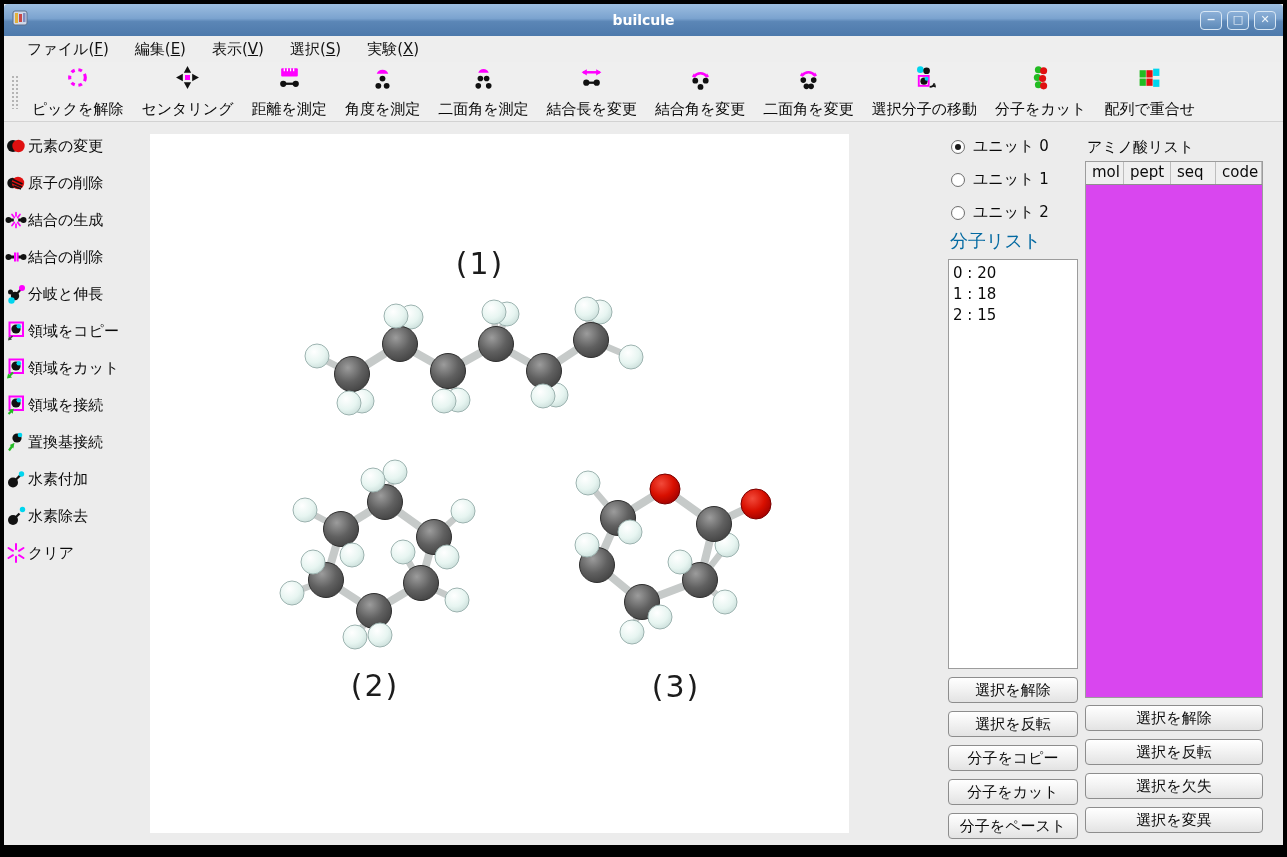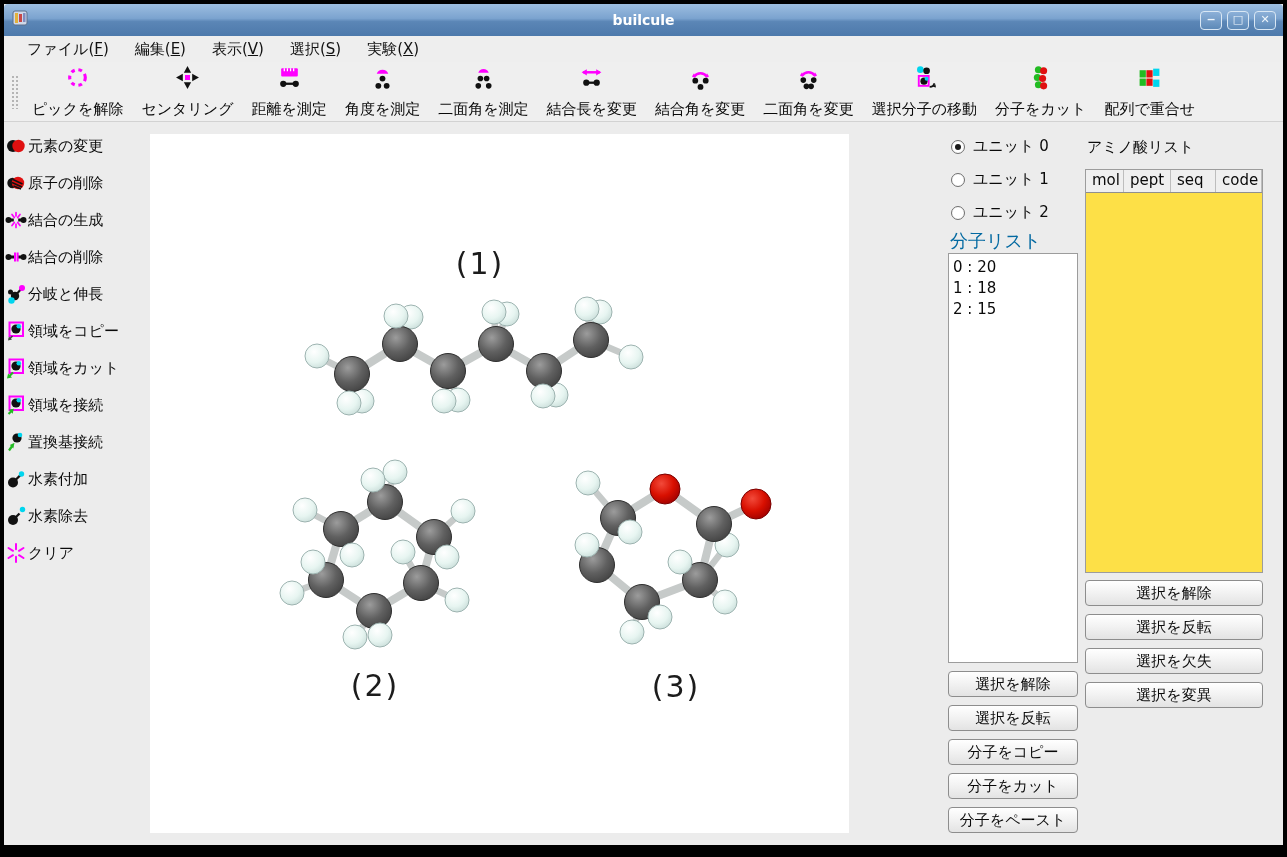--- a/index.html
+++ b/index.html
@@ -59,33 +59,33 @@
   
   .panel-col1 { position:absolute; left:944px; top:0; width:130px; padding-top:8px; }
   .panel-col2 { position:absolute; left:1081px; top:0; width:178px; }
 
   .radio-row { display:flex; align-items:center; gap:8px; height:33px; font-size:15px; padding-left:3px; color:#0a0a0a; }
   .radio { width:14px; height:14px; border-radius:50%; border:1px solid #707070;
     background:radial-gradient(#ffffff 55%, #e3e3e3); position:relative; flex:0 0 14px; }
   .radio.checked::after { content:""; position:absolute; left:3px; top:3px; width:6px; height:6px; border-radius:50%; background:#1a1a1a; }
 
   .mol-list-label { margin-top:0; font-size:18px; color:#0369a1; padding-left:2px; }
-  .listbox { height:410px; border:1px solid #9c9c9c; background:#ffffff; font-size:15px; padding:3px 0 0 4px; overflow:hidden; }
+  .listbox { margin-top:6px; height:410px; border:1px solid #9c9c9c; background:#ffffff; font-size:15px; padding:3px 0 0 4px; overflow:hidden; }
   .list-item { height:21px; line-height:21px; color:#0a0a0a; }
 
   .panel-btn {
     display:block; width:100%; height:26px; margin-top:8px;
     background:linear-gradient(#ffffff,#f3f3f3 45%,#e3e3e3);
     border:1px solid #8d8d8d; border-radius:4px;
     font-size:15px; color:#0a0a0a; font-family:inherit; padding:0;
   }
   .panel-col2 .panel-btn.first { margin-top:7px; }
 
   .amino-label { padding-top:16px; font-size:15px; color:#0a0a0a; padding-left:2px; }
-  .amino-table { margin-top:12px; height:404px; border:1px solid #9c9c9c; background:#fde047; overflow:hidden; }
+  .amino-table { margin-top:4px; height:537px; border:1px solid #9c9c9c; background:#d946ef; overflow:hidden; }
   .amino-head { display:flex; height:23px; border-bottom:1px solid #8f8f8f; background:#efefef; font-size:15px; color:#0a0a0a; }
   .amino-head .th { border-right:1px solid #bdbdbd; padding:1px 4px 0 6px; }
   .th-mol{width:38px;} .th-pept{width:48px;} .th-seq{width:46px;} .th-code{width:46px;}
 </style>
 </head>
 <body>
 
 <div class="window">
 
   <div class="titlebar">

